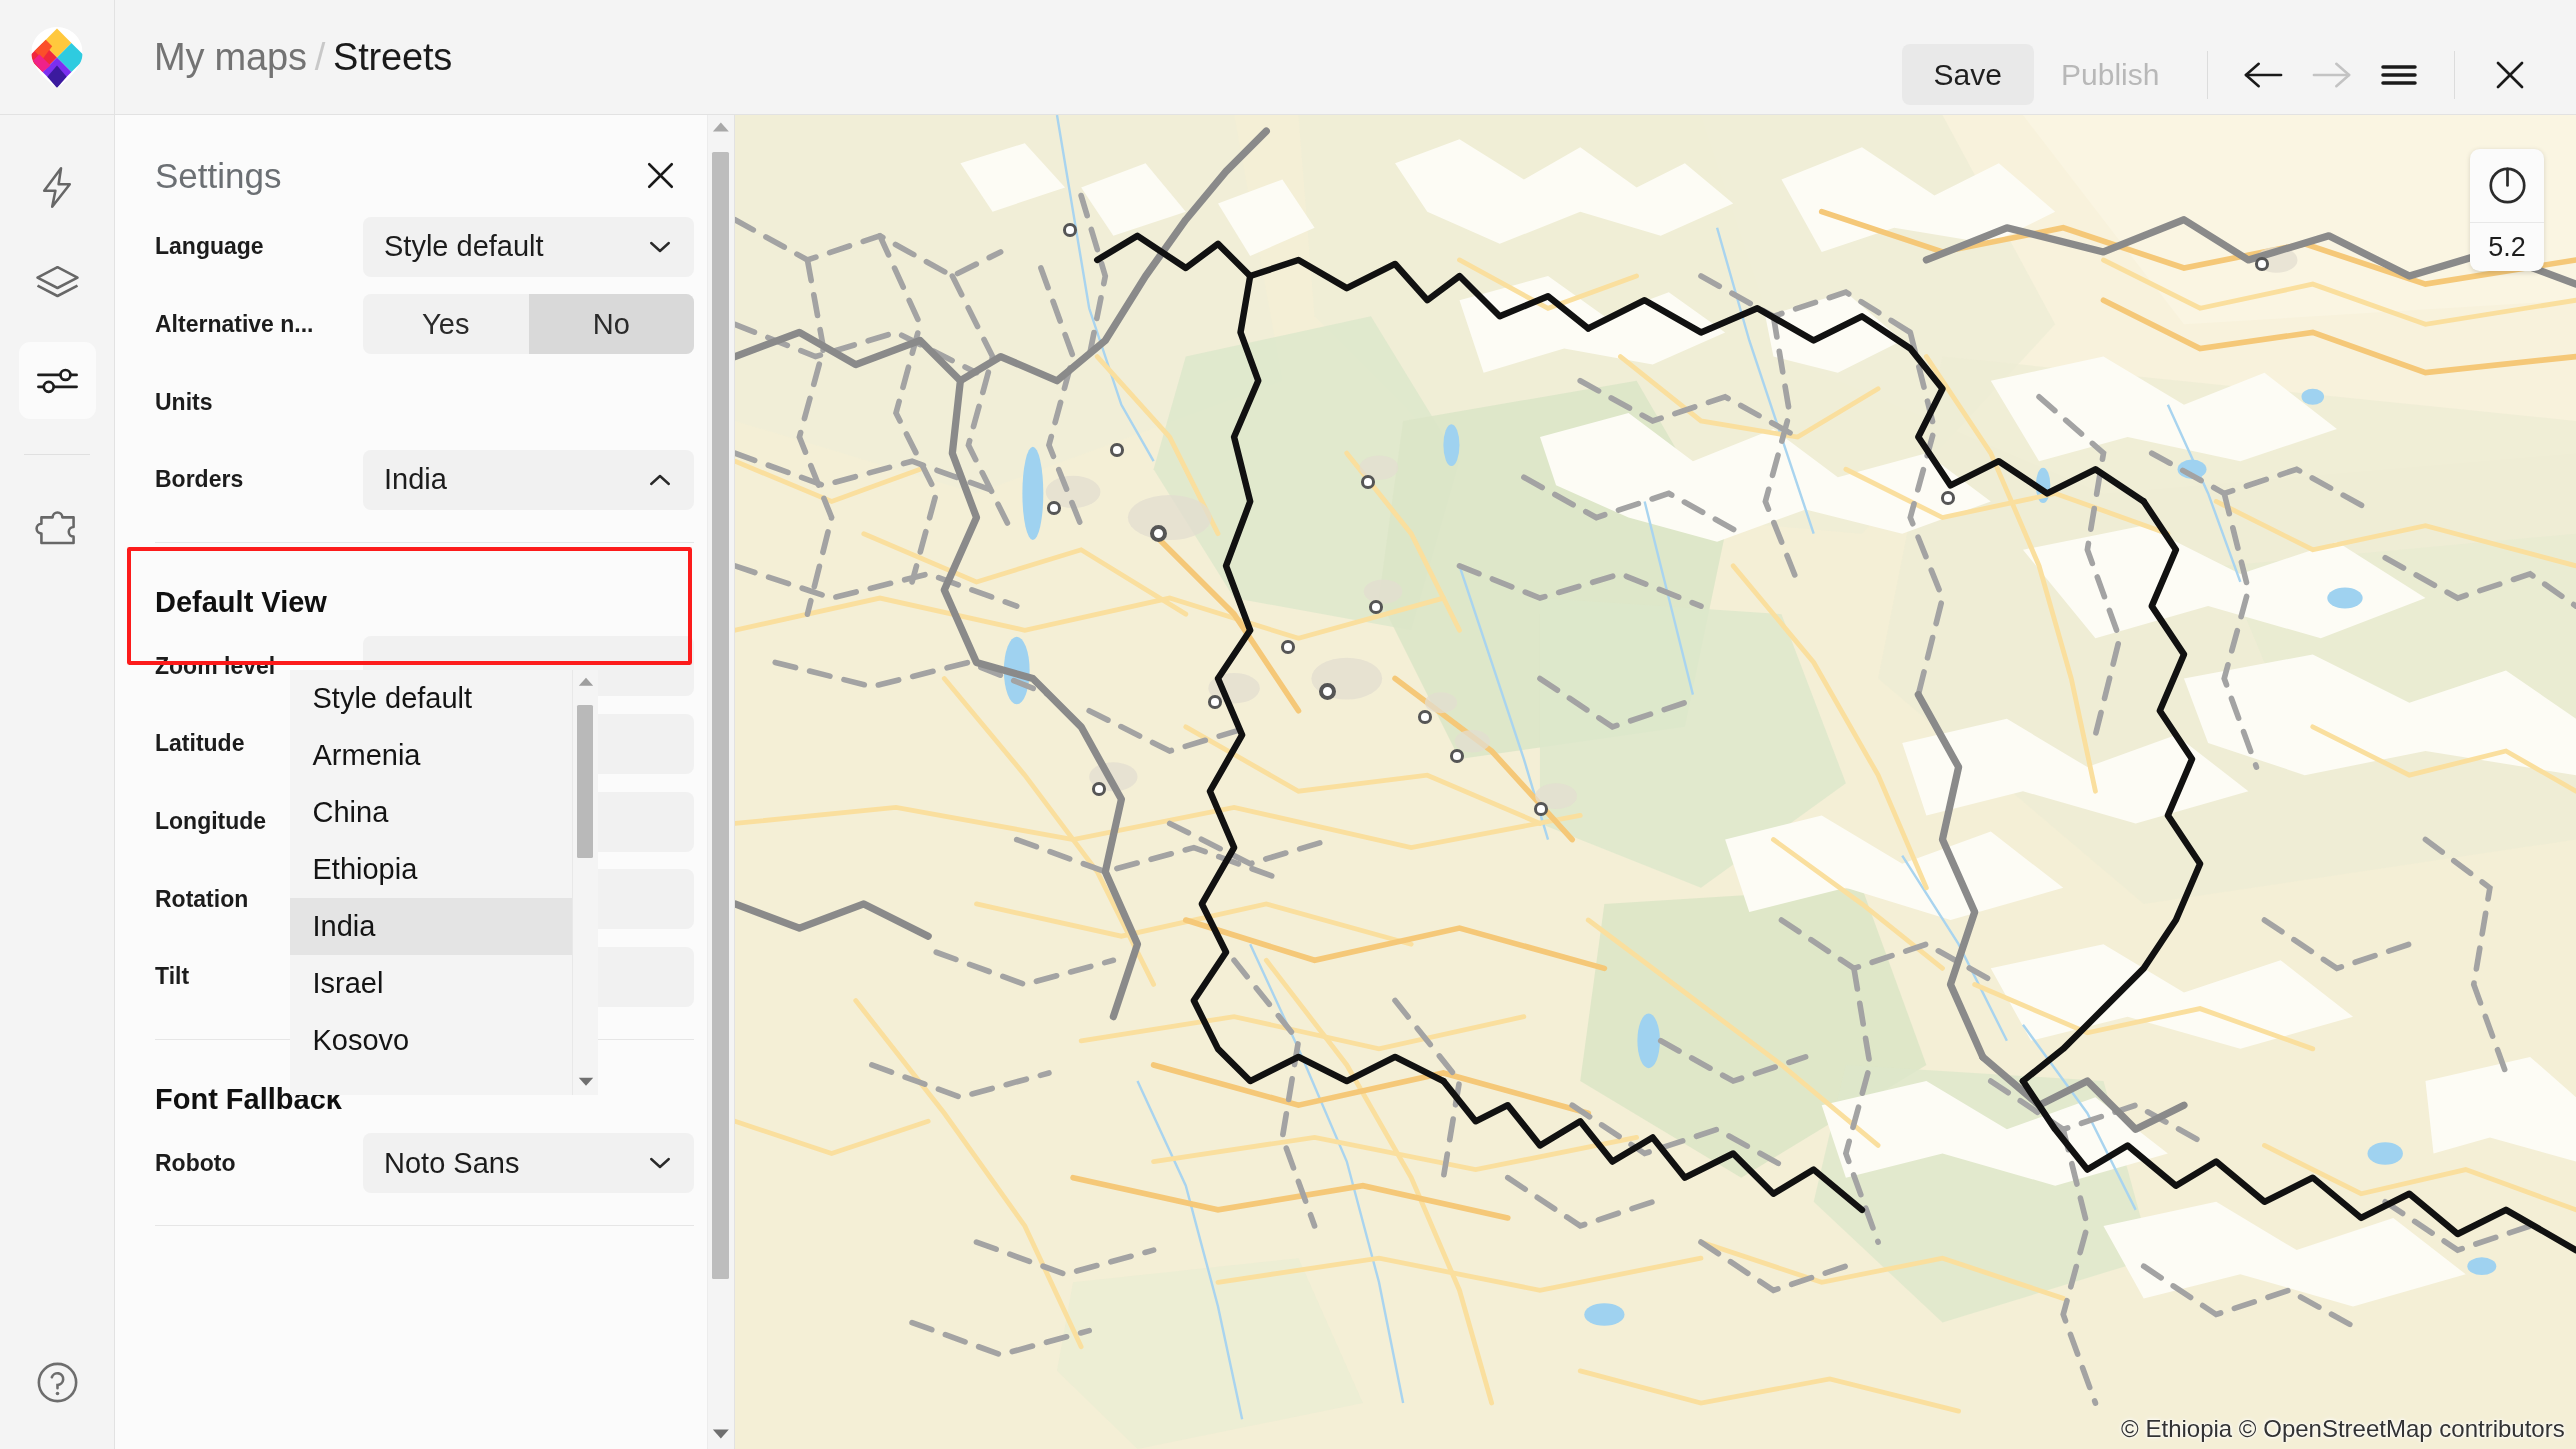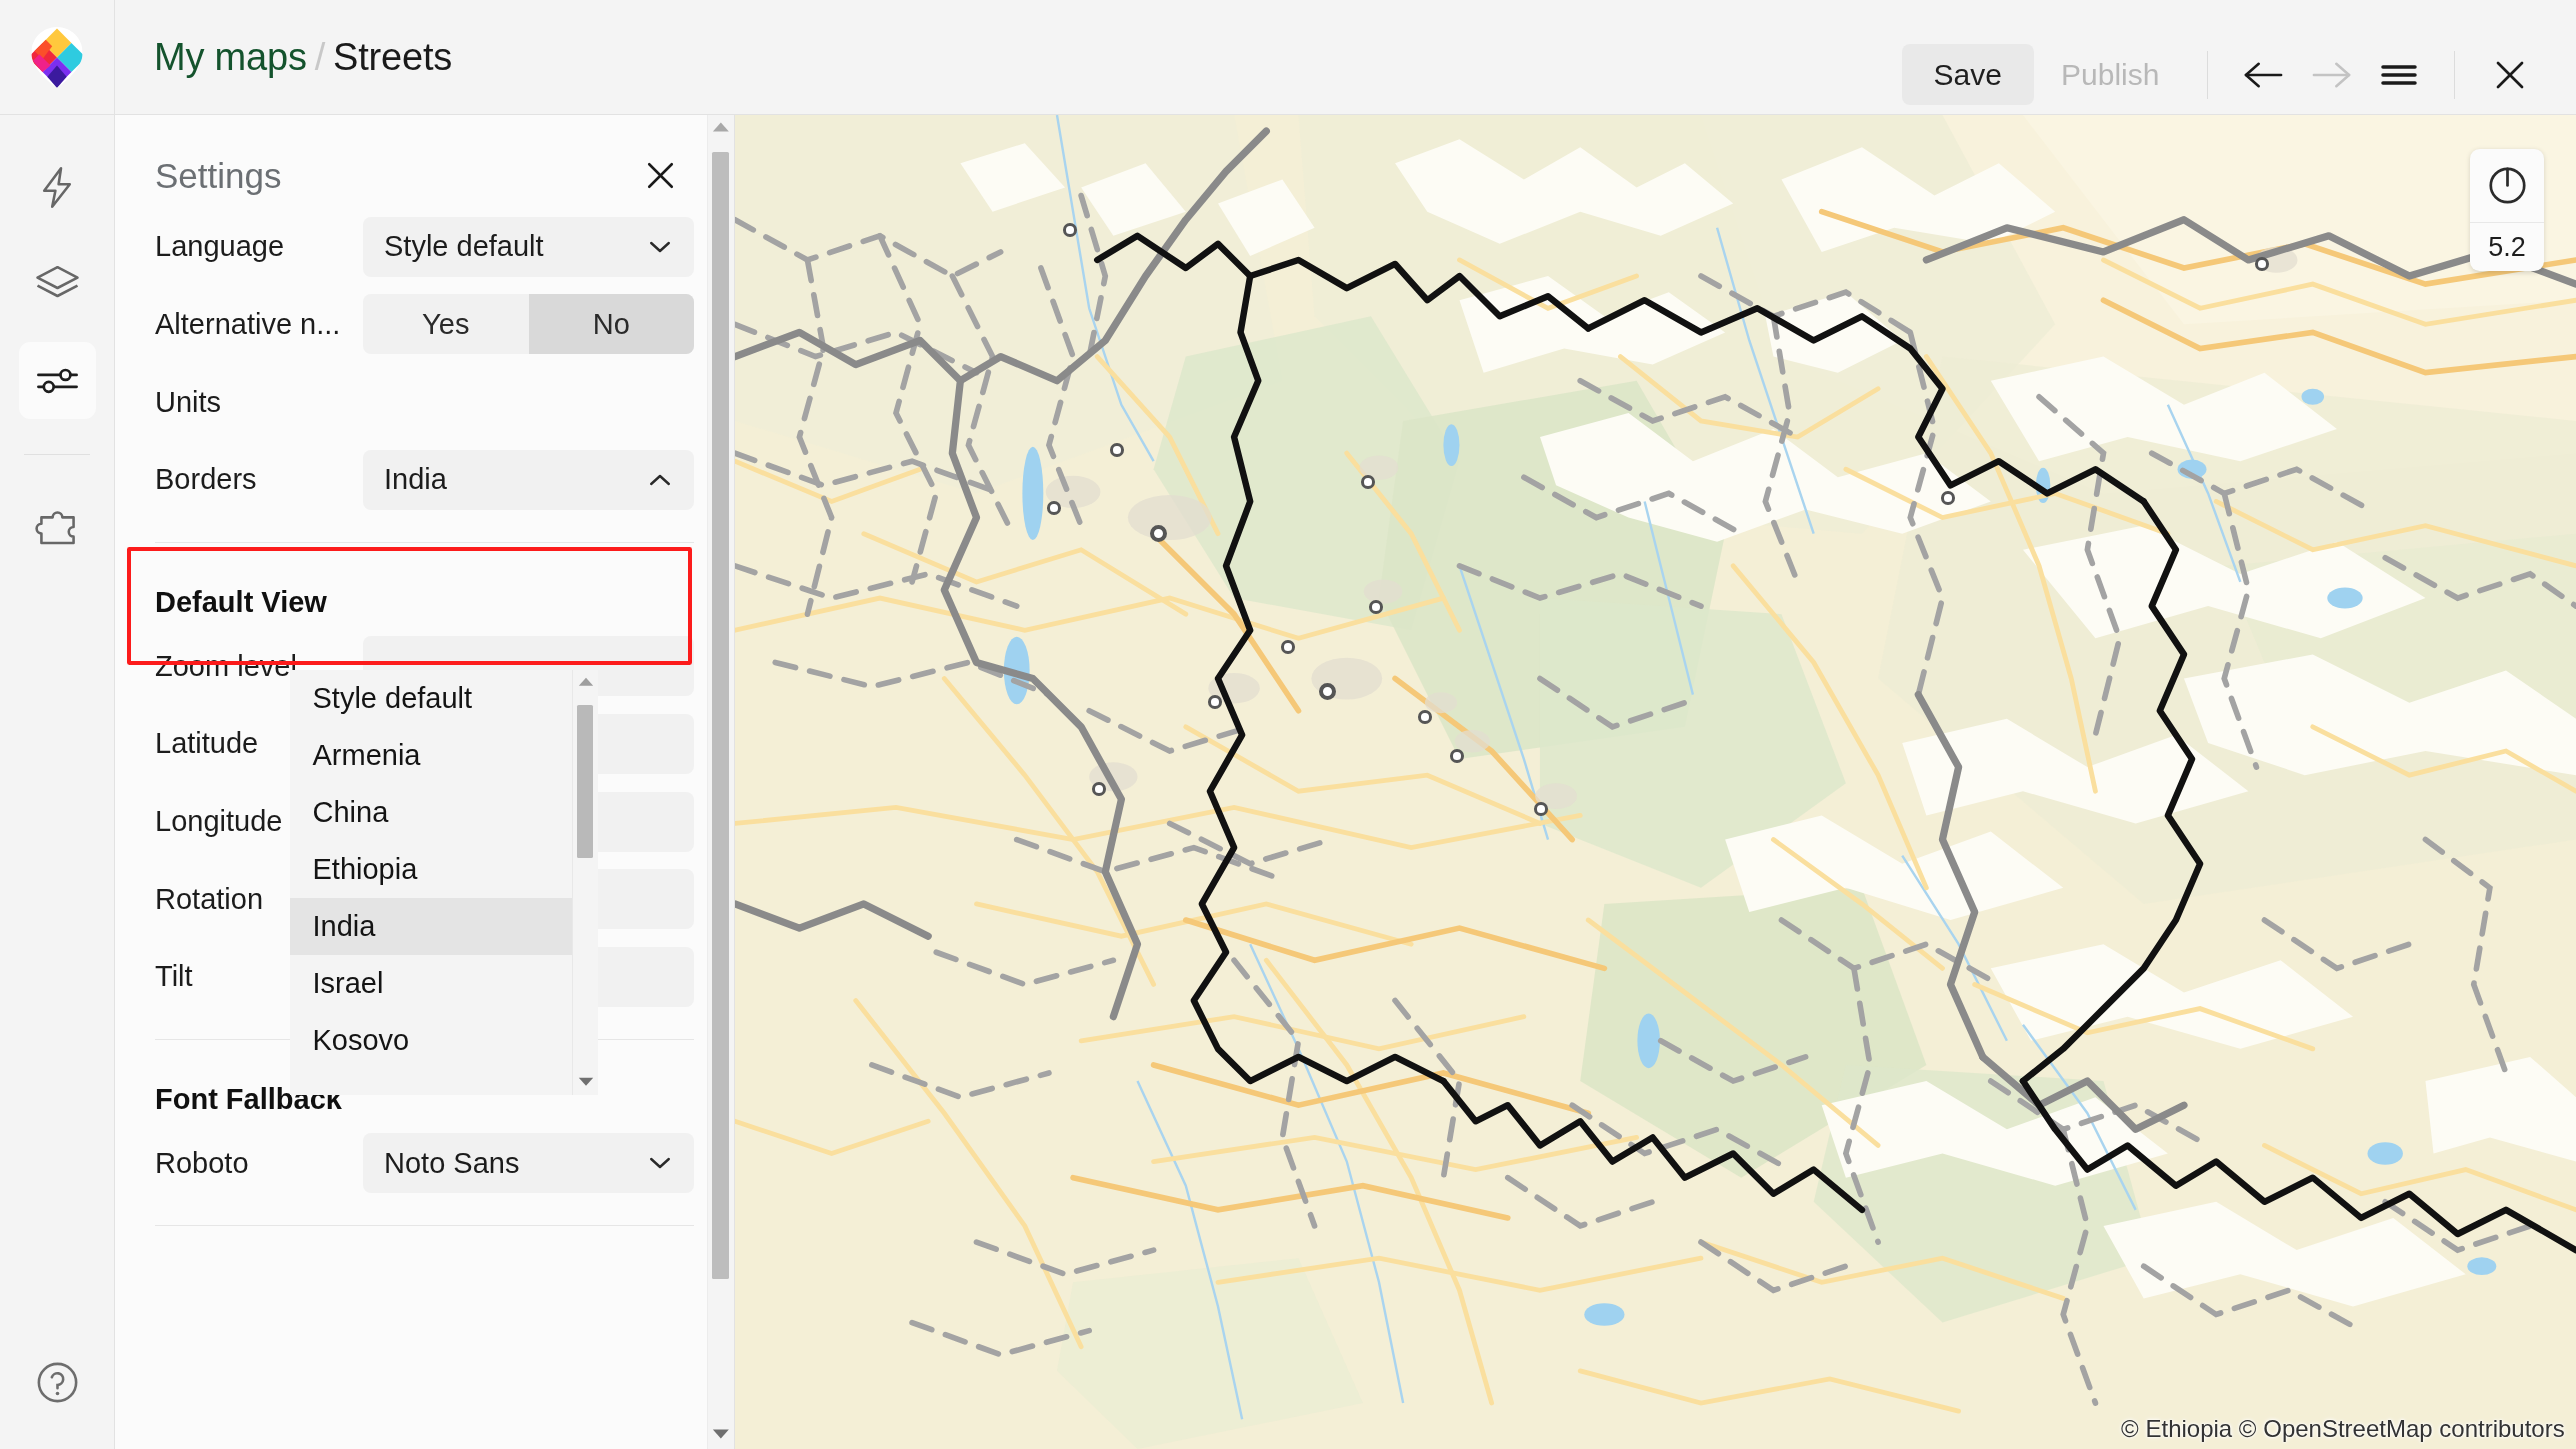--- a/index.html
+++ b/index.html
@@ -22,21 +22,21 @@
     width: 115px; height: 115px;
     display: flex; align-items: center; justify-content: center;
     border-right: 0.8px solid #e2e2e2;
   }
   .breadcrumb {
     margin-left: 39px;
     font-size: 38px;
     letter-spacing: -0.2px;
     white-space: nowrap;
   }
-  .bc-parent { color: #14532d; }
+  .bc-parent { color: #737373; }
   .bc-sep { color: #c8c8c8; padding: 0 8px; }
   .bc-current { color: #1a1a1a; }
 
   .topbar-right {
     position: absolute; right: 0; top: 0; height: 149px;
     display: flex; align-items: center;
   }
   .btn-save {
     font-size: 30px; color: #1f1f1f;
     background: #e9e9e9; border: none; border-radius: 8px;
@@ -94,22 +94,22 @@
 
   .sec-title {
     font-size: 29px; font-weight: bold; color: #101010;
     padding: 0 40px; margin-top: 43px;
   }
   .row {
     display: flex; align-items: center;
     padding: 0 40px; height: 60px; margin-top: 17.7px;
   }
   .row-label {
-    width: 208px; font-size: 29px; color: #1c1c1c; flex: 0 0 208px;
-    white-space: nowrap; overflow: hidden;
+    width: 208px; font-size: 23px; color: #1c1c1c; flex: 0 0 208px;
+    white-space: nowrap; overflow: hidden; font-weight: bold;
   }
   .control {
     flex: 1; height: 60px; background: #f1f1f1; border-radius: 8px;
     display: flex; align-items: center; position: relative; cursor: pointer;
   }
   .control-value {
     font-size: 29px; color: #1c1c1c; padding-left: 21px;
   }
   .chev { position: absolute; right: 22.5px; top: 50%;
           transform: translateY(-50%); display:flex; }

